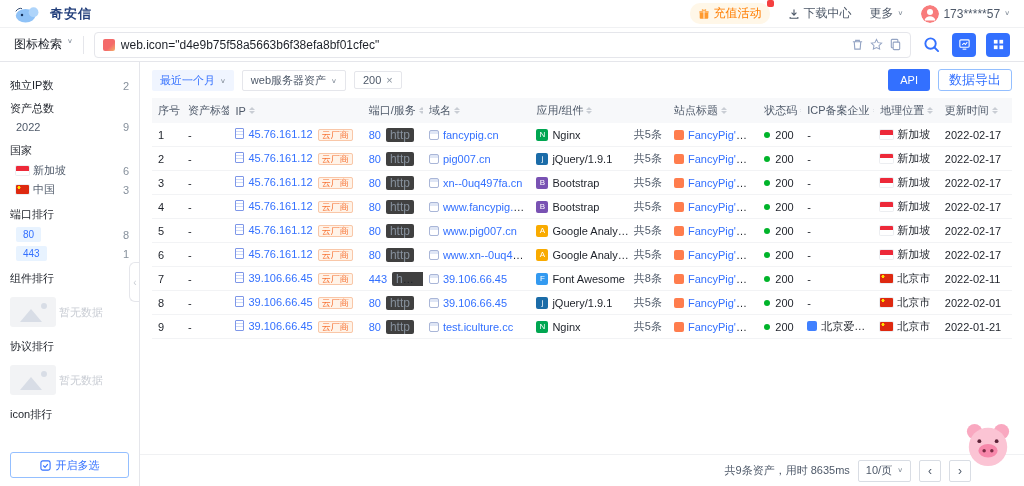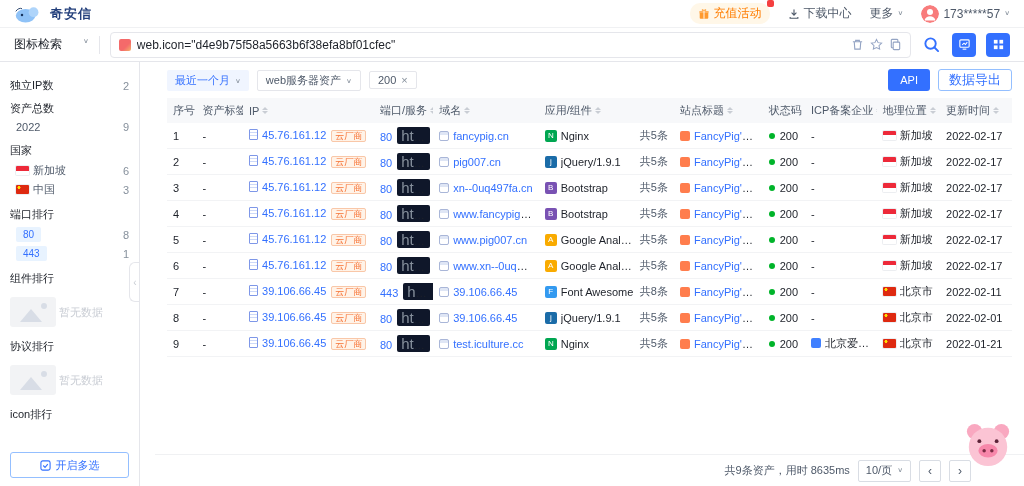--- a/index.html
+++ b/index.html
@@ -13,31 +13,31 @@
   .brand-name { font-size:13px; font-weight:bold; color:#24407c; letter-spacing:1px; }
   .topbar-right { display:flex; align-items:center; gap:18px; color:#4e5969; }
   .top-item { display:flex; align-items:center; gap:4px; cursor:pointer; position:relative; }
   .recharge { background:#fff7e8; color:#ff7d00; border-radius:10px; padding:2px 8px; }
   .badge-dot { position:absolute; top:-3px; right:-4px; width:7px; height:7px; background:#f53f3f; border-radius:2px; }
   .caret { font-size:8px; color:#86909c; transform:scaleY(.8); }
   .avatar { width:18px; height:18px; border-radius:50%; overflow:hidden; display:inline-flex; }
 
   
   .searchbar { height:34px; display:flex; align-items:center; padding:0 14px; background:#fff; border-bottom:1px solid #e5e6eb; gap:10px; }
-  .mode-select { display:flex; align-items:flex-start; gap:21px; color:#1d2129; cursor:pointer; white-space:nowrap; }
+  .mode-select { display:flex; align-items:flex-start; gap:5px; color:#1d2129; cursor:pointer; white-space:nowrap; }
   .vdiv { width:1px; height:18px; background:#e5e6eb; }
   .search-box { flex:1; height:26px; border:1px solid #e5e6eb; border-radius:4px; display:flex; align-items:center; padding:0 8px; gap:6px; }
   .q-favicon { width:12px; height:12px; border-radius:2px; background:linear-gradient(135deg,#f46a6a 60%,#f4b26a); flex:0 0 auto; }
   .query-text { flex:1; color:#1d2129; font-size:12px; white-space:nowrap; overflow:hidden; text-overflow:ellipsis; }
   .sb-icon { display:inline-flex; cursor:pointer; flex:0 0 auto; }
   .search-btn { display:inline-flex; cursor:pointer; margin:0 2px; }
   .sq-btn { width:24px; height:24px; border-radius:4px; background:#3370ff; display:inline-flex; align-items:center; justify-content:center; cursor:pointer; flex:0 0 auto; }
 
   
-  .content { display:flex; height:424px;gap:15px; }
+  .content { display:flex; height:424px; }
   .sidebar { position:relative; width:140px; flex:0 0 140px; border-right:1px solid #e5e6eb; padding:8px 10px 44px; font-size:11px; overflow:hidden; background:#fff; }
   .s-head { display:flex; justify-content:space-between; align-items:center; color:#1d2129; margin:8px 0 3px; }
   .s-item { display:flex; justify-content:space-between; align-items:center; padding:2px 0 2px 6px; color:#4e5969; cursor:pointer; }
   .s-item-l { display:flex; align-items:center; }
   .s-val { color:#86909c; }
   .port-pill { background:#e8f3ff; color:#3370ff; border-radius:2px; padding:0 7px; font-size:10px; line-height:15px; }
   .empty { display:flex; flex-direction:row; align-items:center; gap:3px; padding:8px 0 4px; color:#c9cdd4; }
   .empty-img { width:46px; height:30px; background:#f2f3f5; border-radius:3px; position:relative; overflow:hidden; }
   .empty-img::after { content:""; position:absolute; left:10px; bottom:5px; border-left:11px solid transparent; border-right:11px solid transparent; border-bottom:13px solid #d8dde6; }
   .empty-img::before { content:""; position:absolute; right:9px; top:6px; width:6px; height:6px; border-radius:50%; background:#d8dde6; }
@@ -62,21 +62,21 @@
   table { width:100%; border-collapse:collapse; table-layout:fixed; }
   th { background:#f7f8fa; font-weight:normal; color:#4e5969; text-align:left; padding:5px 6px; font-size:11px; white-space:nowrap; overflow:hidden; cursor:pointer; }
   td { padding:4px 6px; font-size:11px; color:#1d2129; border-bottom:1px solid #f2f3f5; white-space:nowrap; overflow:hidden; text-overflow:ellipsis; }
   .th-in { display:inline-flex; align-items:center; gap:3px; }
   .sort { display:inline-flex; flex-direction:column; gap:1px; }
   .sort i { display:block; width:0; height:0; border:3px solid transparent; }
   .sort .tri-up { border-bottom-color:#c9cdd4; border-top-width:0; }
   .sort .tri-dn { border-top-color:#c9cdd4; border-bottom-width:0; }
   .link { color:#3370ff; text-decoration:none; cursor:pointer; }
   .cloud-tag { color:#f77234; background:#fff3e8; border:1px solid #f9c7a8; border-radius:2px; font-size:9px; padding:0 3px; margin-left:5px; }
-  .svc-tag { color:#86909c; background:#0f172a; border-radius:2px; font-size:15px; padding:0 4px; margin-left:5px; }
+  .svc-tag { color:#86909c; background:#404040; border-radius:2px; font-size:12px; padding:0 4px; margin-left:5px; }
   .docicon { display:inline-block; width:9px; height:11px; border:1px solid #7e97e8; border-radius:1px; margin-right:4px; vertical-align:-1px; background:linear-gradient(#fff 2px,#cdd9f8 2px,#cdd9f8 3px,#fff 3px,#fff 5px,#cdd9f8 5px,#cdd9f8 6px,#fff 6px); }
   .webicon { display:inline-block; width:10px; height:10px; border:1px solid #a9b6d8; border-radius:2px; margin-right:4px; vertical-align:-1px; background:linear-gradient(#dfe6f5 3px,#fff 3px); }
   .cellflex { display:flex; align-items:center; width:100%; }
   .appicon { width:12px; height:12px; border-radius:2px; color:#fff; font-size:8px; line-height:12px; text-align:center; margin-right:4px; flex:0 0 auto; }
   .app-name { flex:1; min-width:0; overflow:hidden; text-overflow:ellipsis; }
   .app-count { color:#4e5969; margin-left:4px; flex:0 0 auto; cursor:pointer; }
   .favicon16 { display:inline-block; width:10px; height:10px; background:#ff7d4d; border-radius:2px; margin-right:4px; vertical-align:-1px; }
   .dot { display:inline-block; width:6px; height:6px; border-radius:50%; background:#00b42a; margin-right:5px; vertical-align:1px; }
   .icp-ico { display:inline-block; width:10px; height:10px; background:#4080ff; border-radius:2px; margin-right:4px; vertical-align:-1px; }
 

